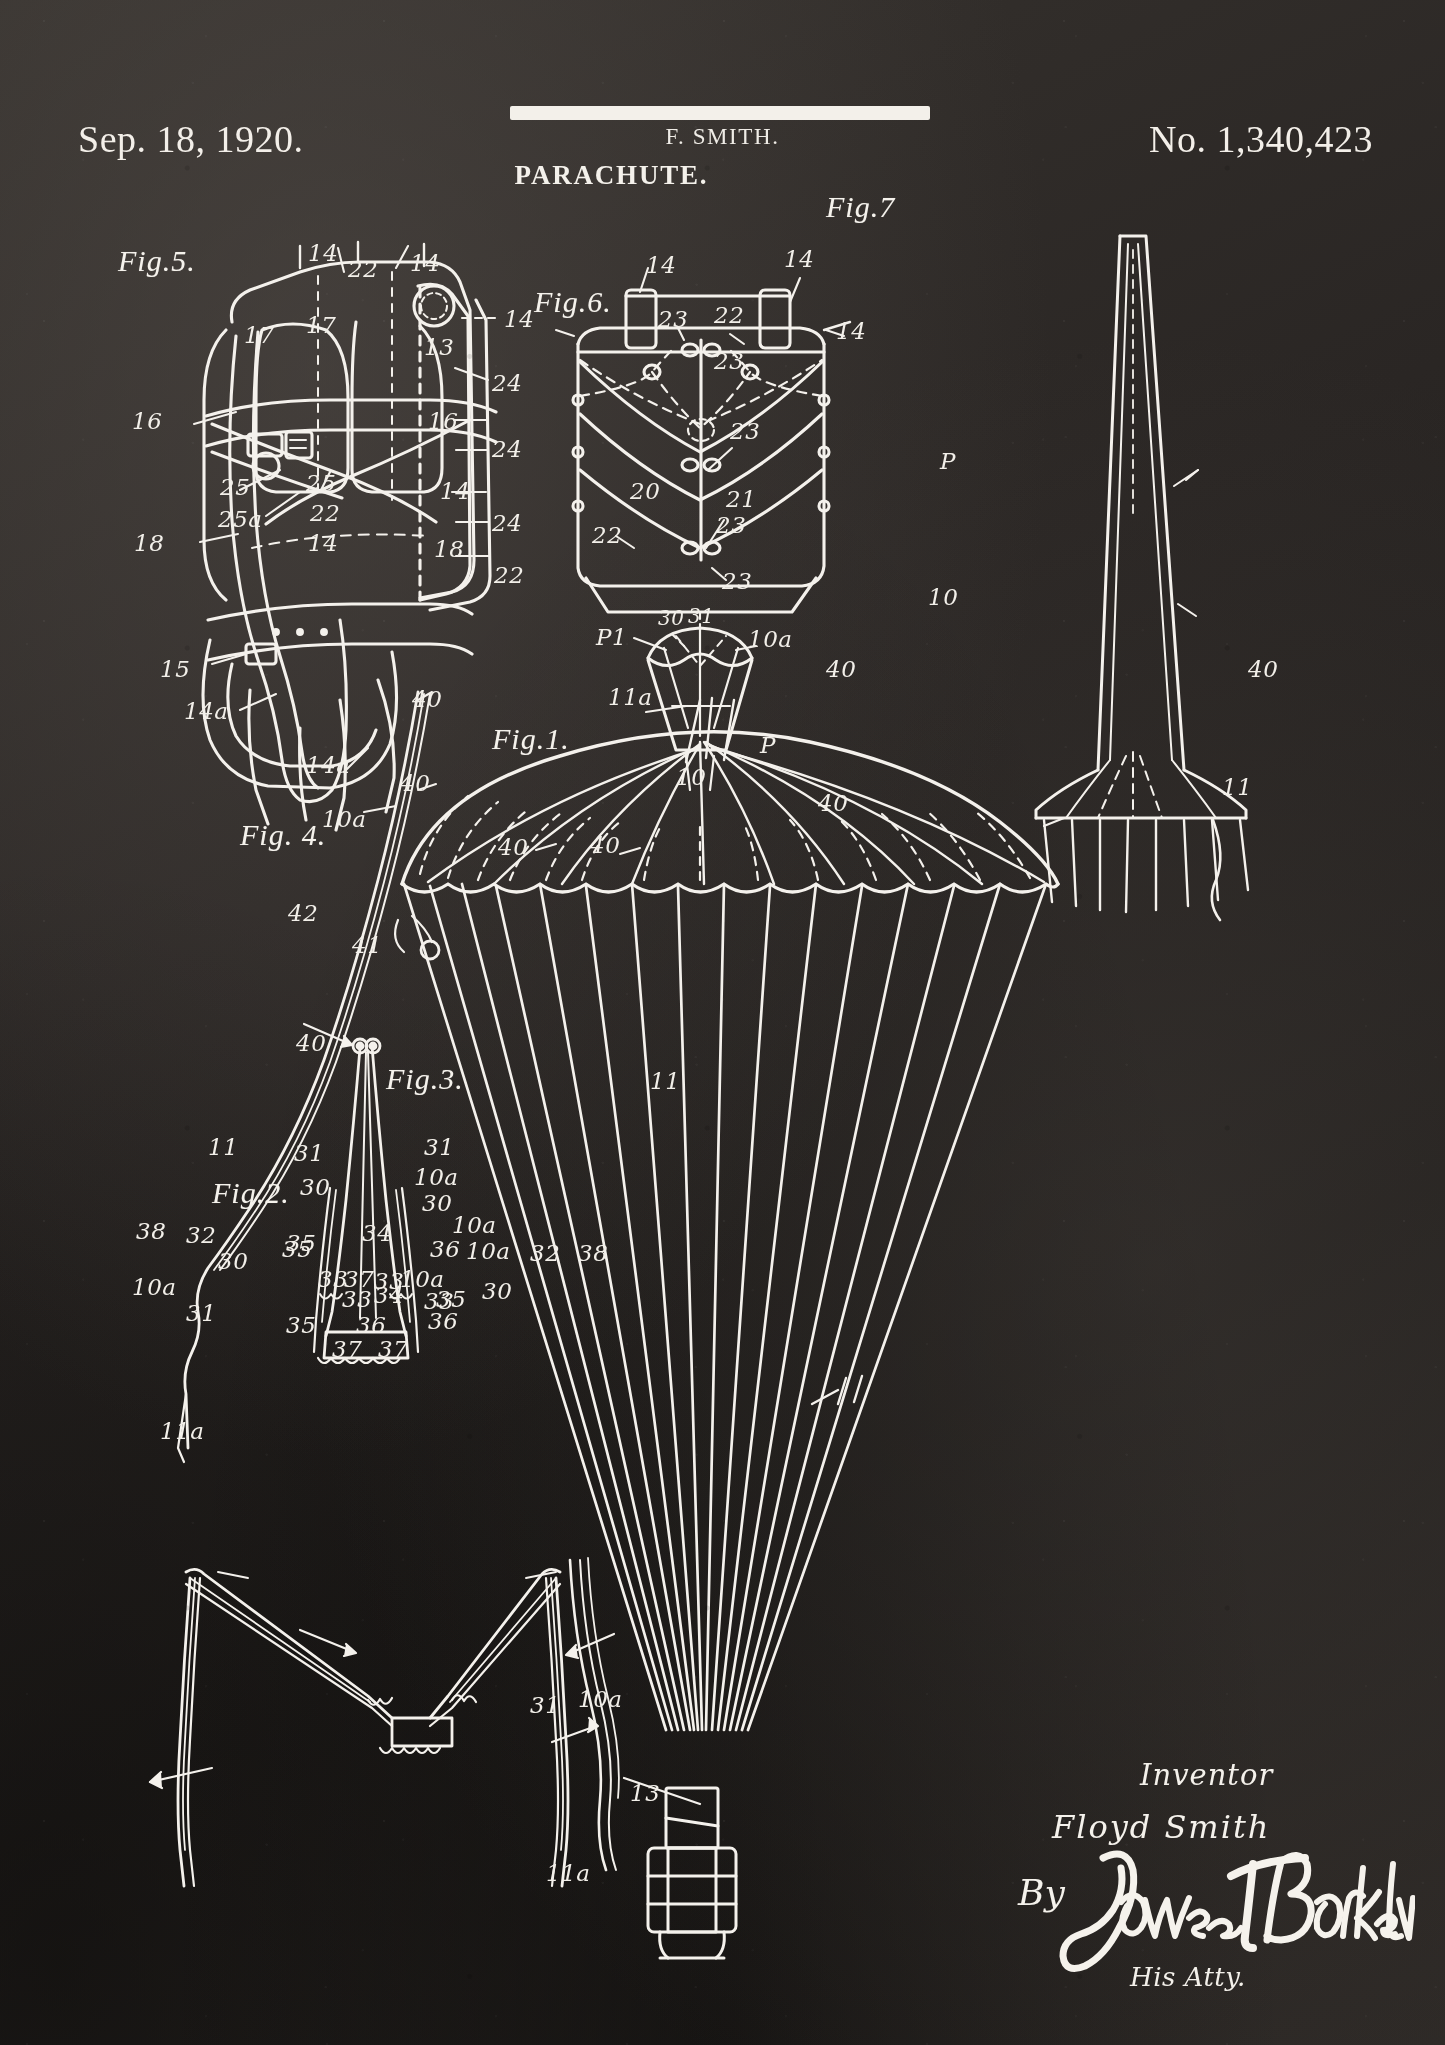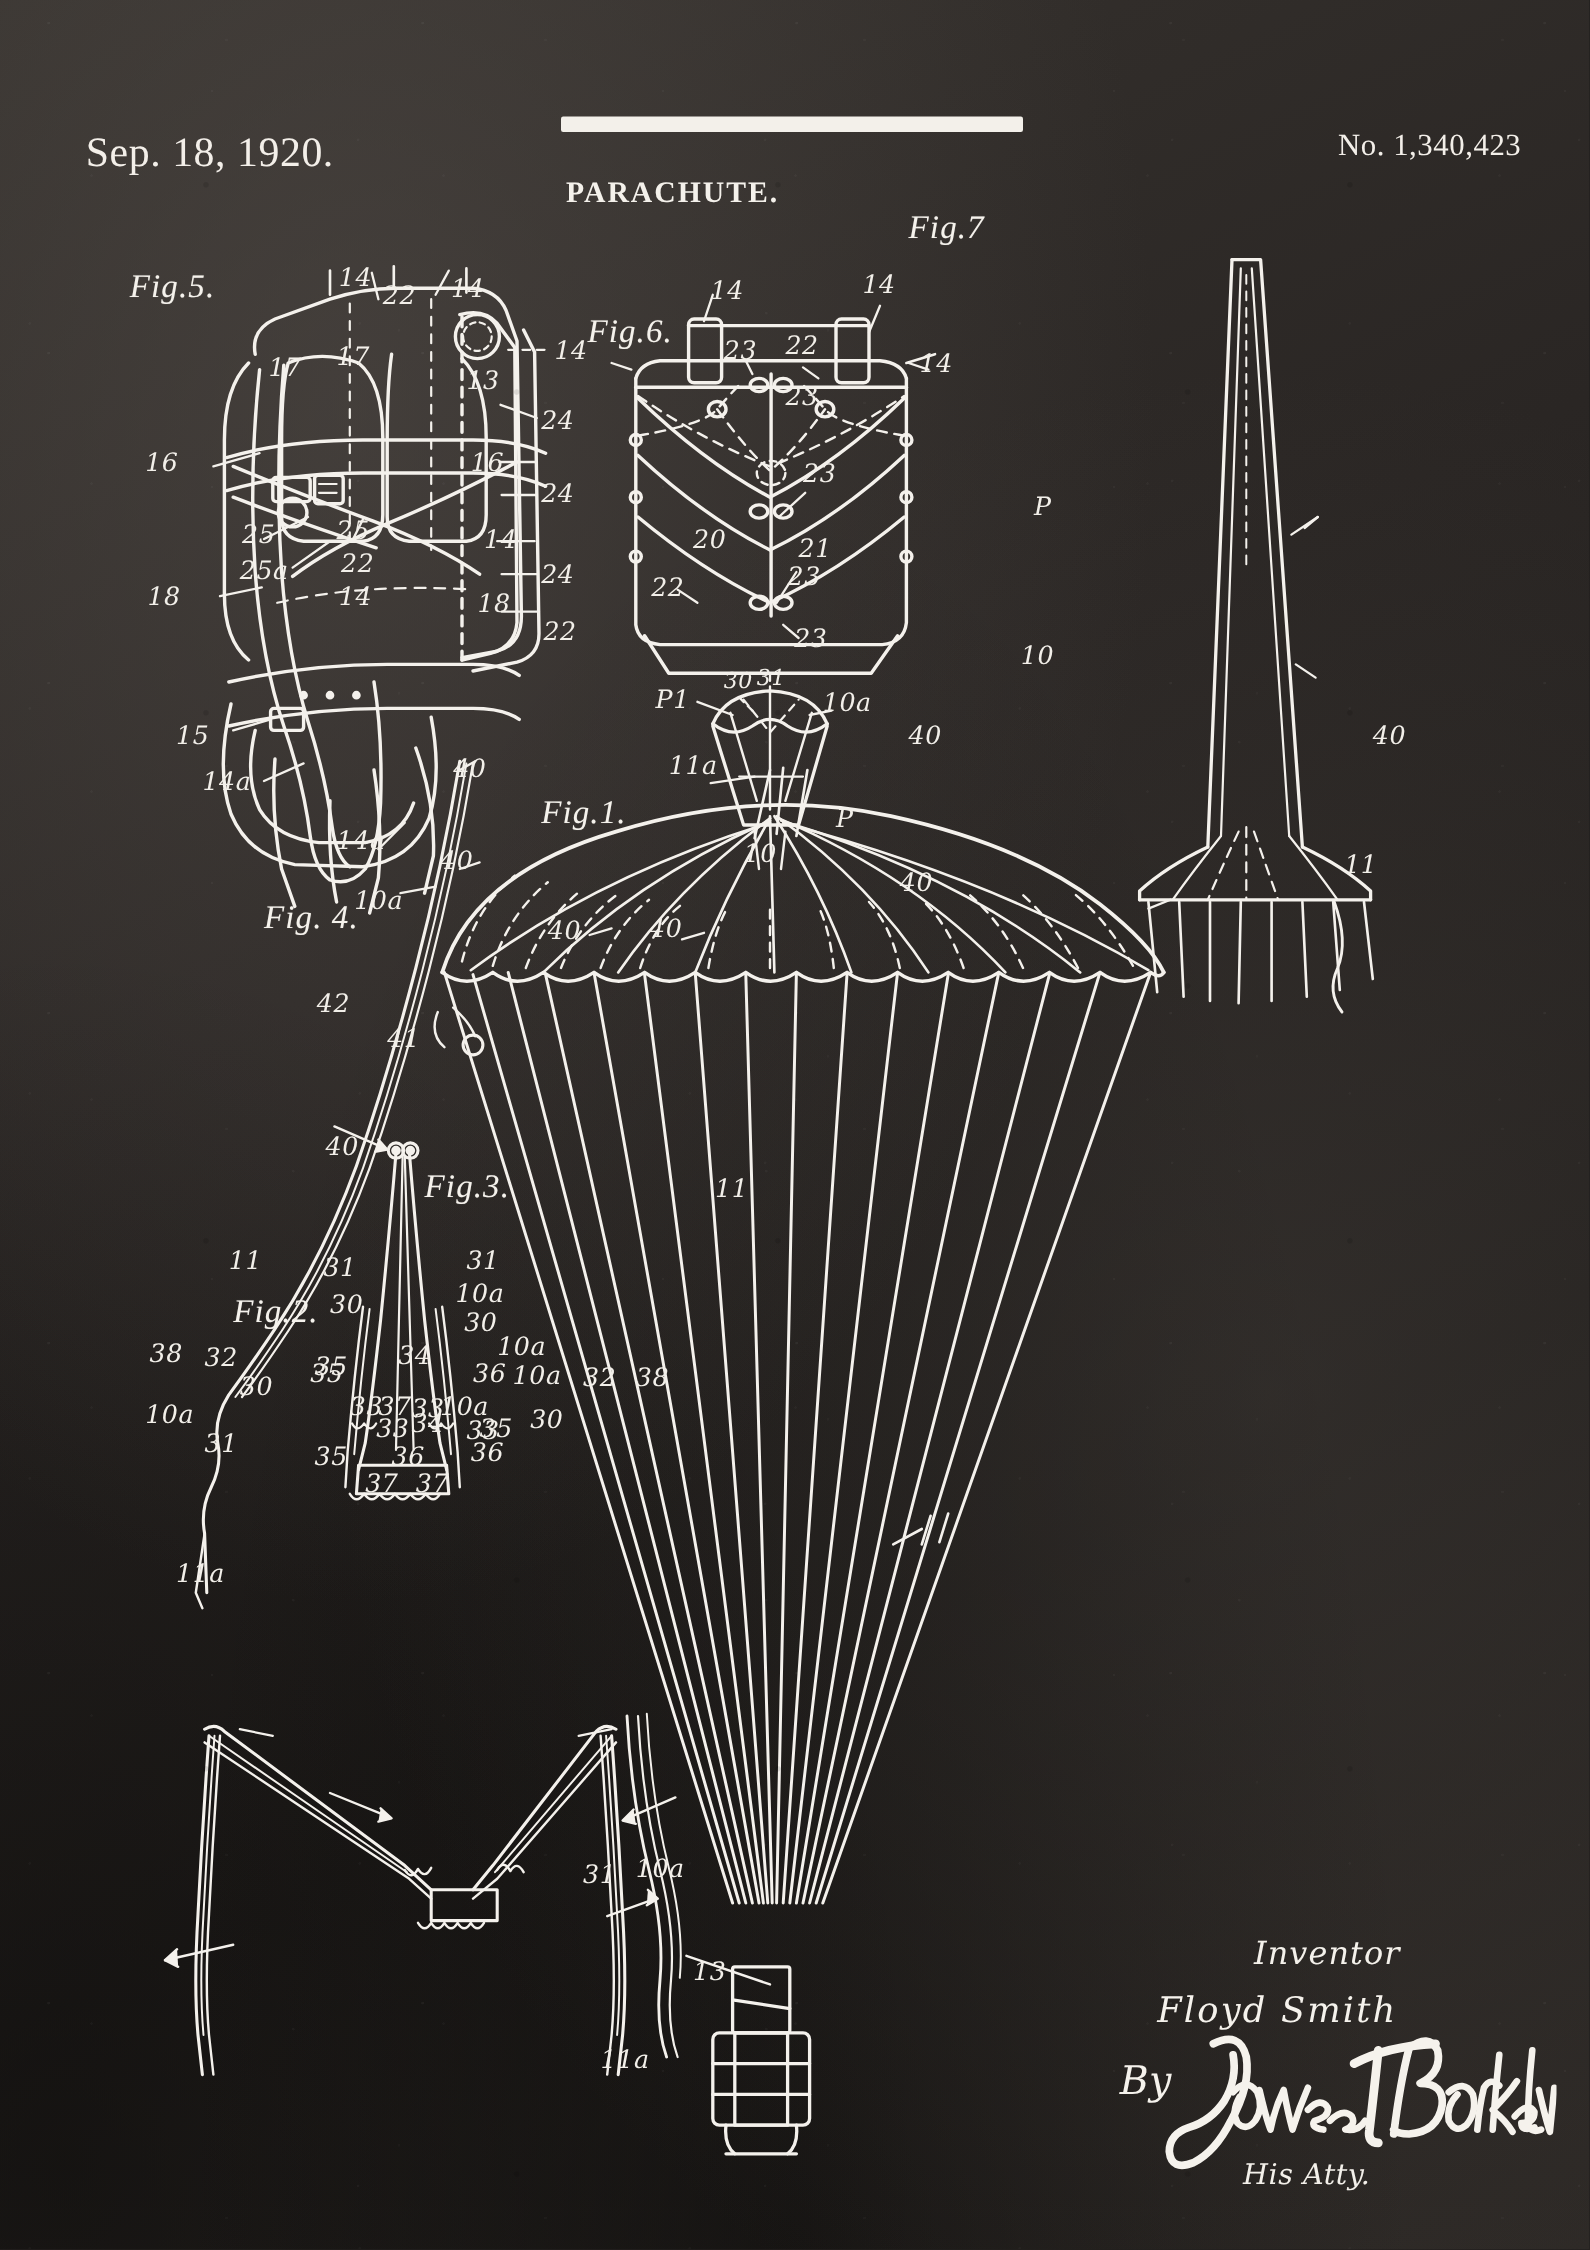--- a/index.html
+++ b/index.html
@@ -67,22 +67,22 @@
   }
   .hdr-date {
     position: absolute;
     left: 78px; top: 117px;
     font-size: 38px;
     letter-spacing: .5px;
     color: #f3efe9;
   }
   .hdr-num {
     position: absolute;
-    right: 62px; top: 117px;
-    font-size: 28px;
+    right: 72px; top: 117px;
+    font-size: 38px;
     letter-spacing: .5px;
     color: #f3efe9;
   }
   .hdr-inventor {
     position: absolute;
     left: 0; top: 124px;
     width: 1445px;
     text-align: center;
     font-size: 23px;
     letter-spacing: 1.6px;
@@ -174,20 +174,21 @@
     letter-spacing: .5px;
   }
 </style>
 </head>
 <body>
 
 <div class="poster">
 
   <div class="hdr-rule"></div>
   <div class="hdr-date">Sep. 18, 1920.</div>
+  <div class="hdr-inventor">F. SMITH.</div>
   <div class="hdr-subject">PARACHUTE.</div>
   <div class="hdr-num">No. 1,340,423</div>
 
   <div class="drawing">
   <svg width="1445" height="2045" viewBox="0 0 1445 2045" xmlns="http://www.w3.org/2000/svg" fill="none" stroke="#f4f1ec" stroke-linecap="round" stroke-linejoin="round">
 
     <g stroke-width="3.1">
 
       <path d="M232 322 Q228 300 250 290 L300 272 Q330 262 360 262 L430 262 Q452 264 460 282
                L470 310 L474 560 Q474 586 452 592 L420 598"></path>

